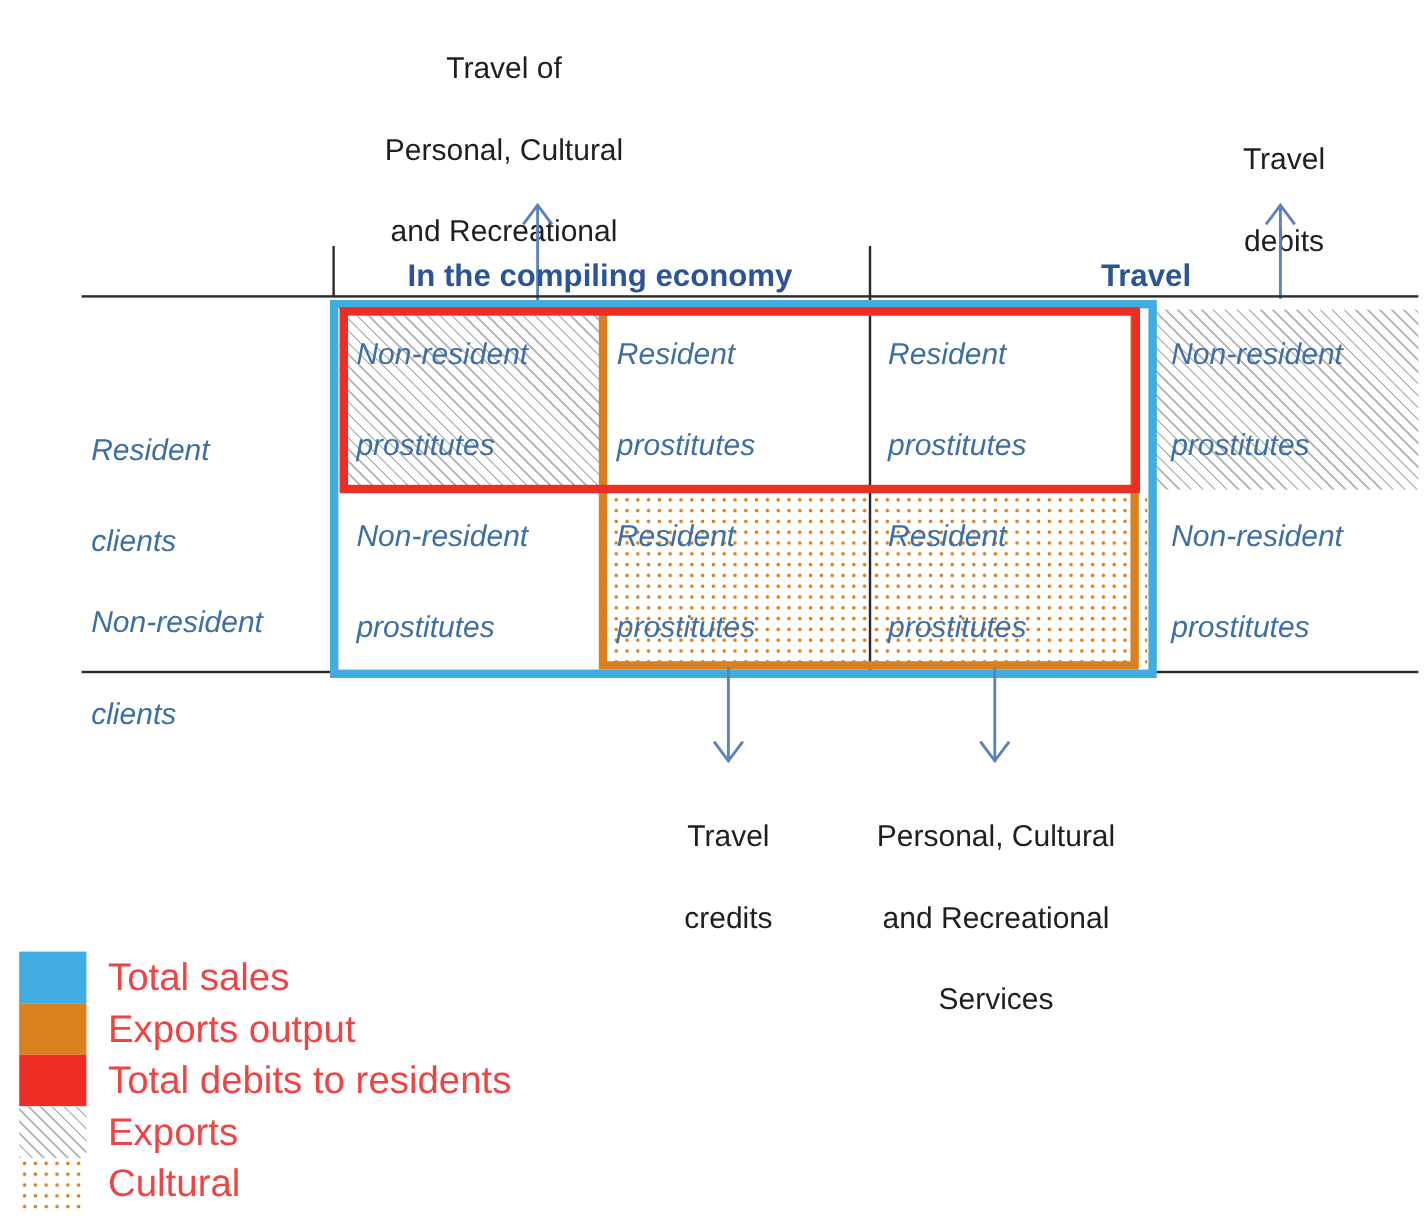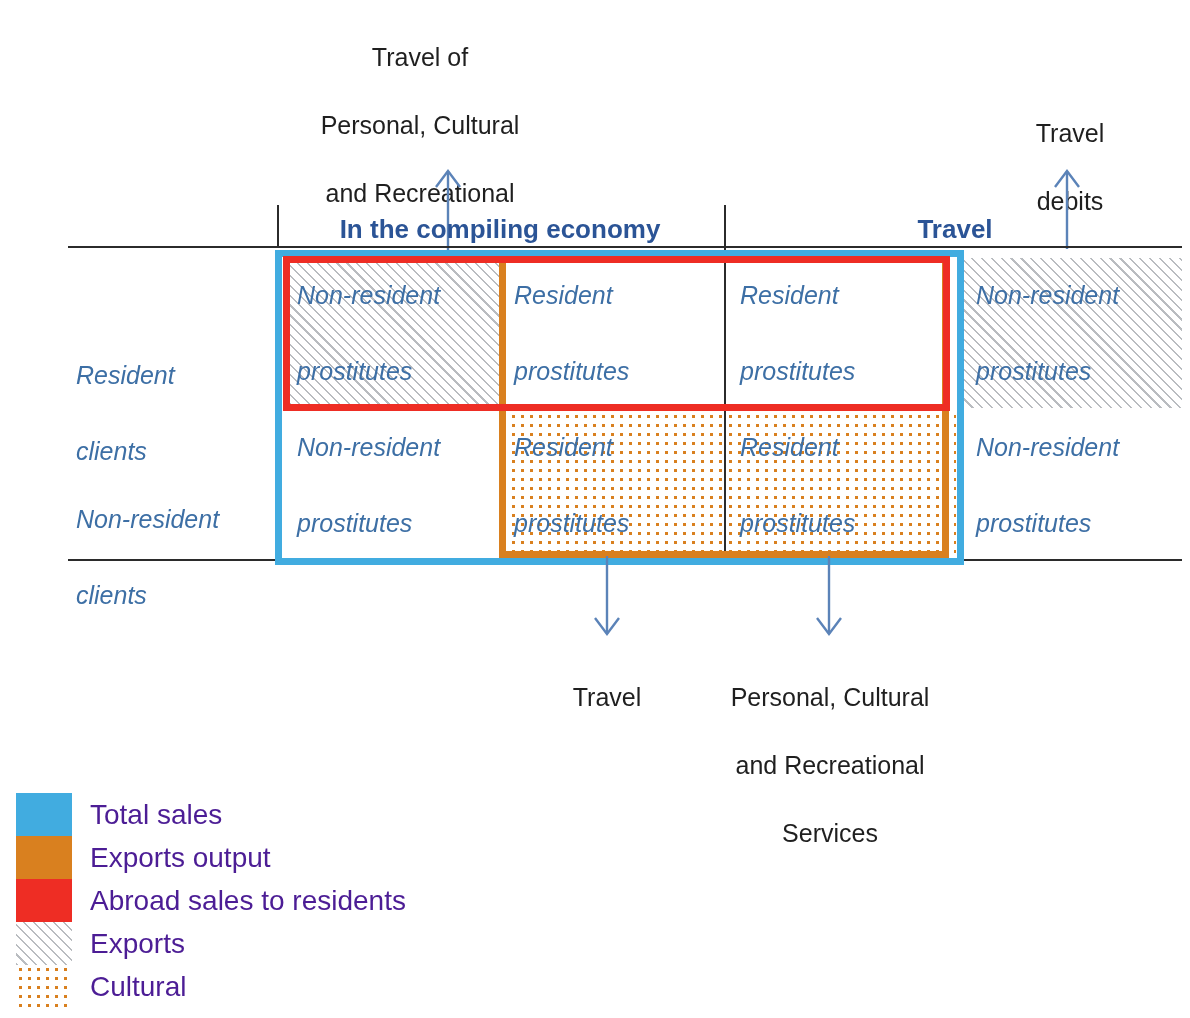--- a/index.html
+++ b/index.html
@@ -128,22 +128,22 @@
     left: 0; top: 0;
     width: 56px;
     height: 43px;
   }
   .legend-label {
     position: absolute;
     left: 74px;
     top: 0;
     height: 43px;
     line-height: 43px;
-    font-size: 28px;
-    color: #4c1d95;
+    font-size: 32px;
+    color: #ef4444;
     white-space: nowrap;
   }
 </style>
 </head>
 <body>
 
 <div class="callout" style="left:270px; top:6px; width:300px;">
   <div>Travel of</div>
   <div>Personal, Cultural</div>
   <div>and Recreational</div>
@@ -250,20 +250,21 @@
   <div class="hl hl-red" style="left:283px; top:256px; width:667px; height:155px;"></div>
 </div>
 
 <svg class="arrow" style="left:587px; top:556px;" width="40" height="86" viewBox="0 0 40 86">
   <line x1="20" y1="0" x2="20" y2="78"></line>
   <polyline points="8,62 20,78 32,62"></polyline>
 </svg>
 
 <div class="callout" style="left:512px; top:646px; width:190px;">
   <div class="it">Travel</div>
+  <div class="rg">credits</div>
 </div>
 
 <svg class="arrow" style="left:809px; top:556px;" width="40" height="86" viewBox="0 0 40 86">
   <line x1="20" y1="0" x2="20" y2="78"></line>
   <polyline points="8,62 20,78 32,62"></polyline>
 </svg>
 
 <div class="callout" style="left:680px; top:646px; width:300px;">
   <div class="it">Personal, Cultural</div>
   <div class="it">and Recreational</div>
@@ -277,21 +278,21 @@
     <div class="legend-label">Total sales</div>
   </div>
 
   <div class="legend-row">
     <div class="legend-swatch" style="background:#d9801f;"></div>
     <div class="legend-label">Exports output</div>
   </div>
 
   <div class="legend-row">
     <div class="legend-swatch" style="background:#ee2d24;"></div>
-    <div class="legend-label">Abroad sales to residents</div>
+    <div class="legend-label">Total debits to residents</div>
   </div>
 
   <div class="legend-row">
     <div class="legend-swatch pat-imports"></div>
     <div class="legend-label">Exports</div>
   </div>
 
   <div class="legend-row">
     <div class="legend-swatch pat-exports"></div>
     <div class="legend-label">Cultural</div>

